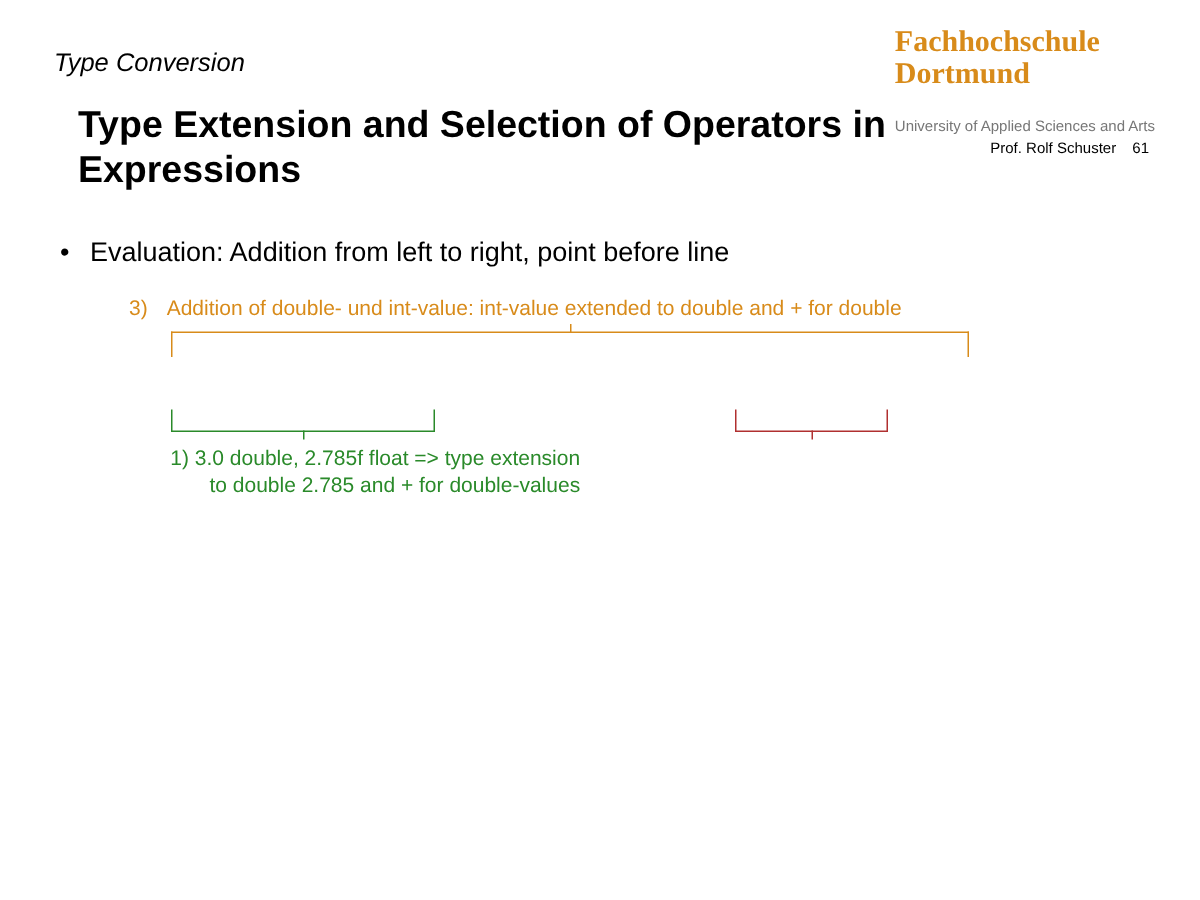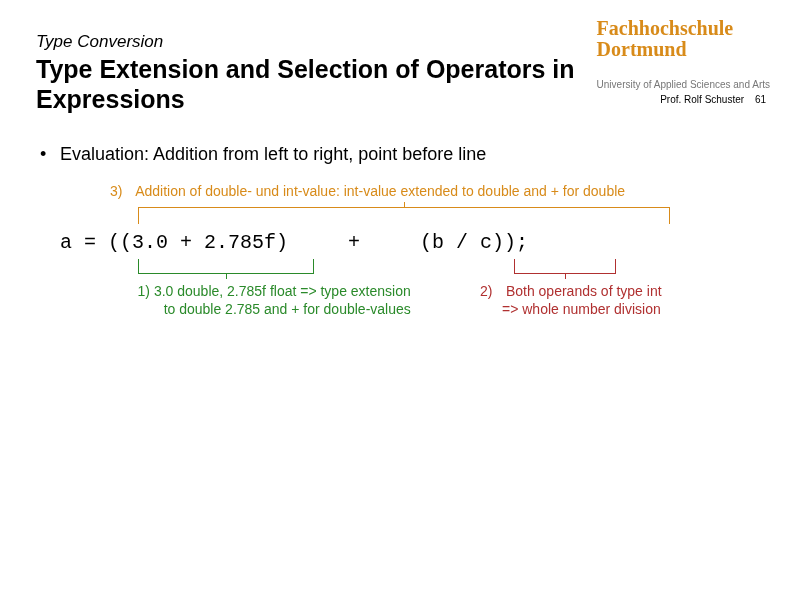--- a/index.html
+++ b/index.html
@@ -25,21 +25,21 @@
   .pretitle {
     font-style: italic;
     font-size: 17px;
     color: #000;
     margin: 12px 0 2px 0;
   }
   .title {
     font-size: 25px;
     font-weight: bold;
     line-height: 1.2;
-    margin: 0;
+    margin: 16px;
     max-width: 540px;
   }
   .logo-block {
     position: absolute;
     top: 18px;
     right: 30px;
     text-align: left;
   }
   .logo-main {
     color: #d88b1a;
@@ -83,21 +83,20 @@
     font-family: "Courier New", Courier, monospace;
     font-size: 18px;
     line-height: 1.35;
     margin-top: 6px;
   }
   .diagram {
     position: relative;
     margin-top: 18px;
     height: 220px;
     font-size: 15px;
-    margin-left: 24px;
   }
   .ann3 {
     position: absolute;
     left: 50px;
     top: 0;
     color: #d88b1a;
     font-size: 14px;
   }
   .ann3 .n { display:inline-block; width:22px; }
   .bracket-top {
@@ -216,31 +215,25 @@
     </li>
   </ul>
 
   <div class="diagram">
     <div class="ann3">
       <span class="n">3)</span>
       <span>Addition of double- und int-value: int-value extended to double and + for double</span>
     </div>
     <div class="bracket-top"></div>
 
-    <div class="expr">a = ((3.0 + 2.785f)     +     (b / c));</div>
 
     <div class="bracket-b1"></div>
     <div class="bracket-b2"></div>
 
     <div class="ann1">
       <span class="n">1)</span>
       <span>3.0 double, 2.785f float =&gt; type extension</span><br>
       <span style="margin-left:22px">to double 2.785 and + for double-values</span>
     </div>
 
-    <div class="ann2">
-      <span class="n">2)</span>
-      <span>Both operands of type int</span><br>
-      <span style="margin-left:22px">=&gt; whole number division</span>
-    </div>
   </div>
 
 </div>
 
 </body></html>

